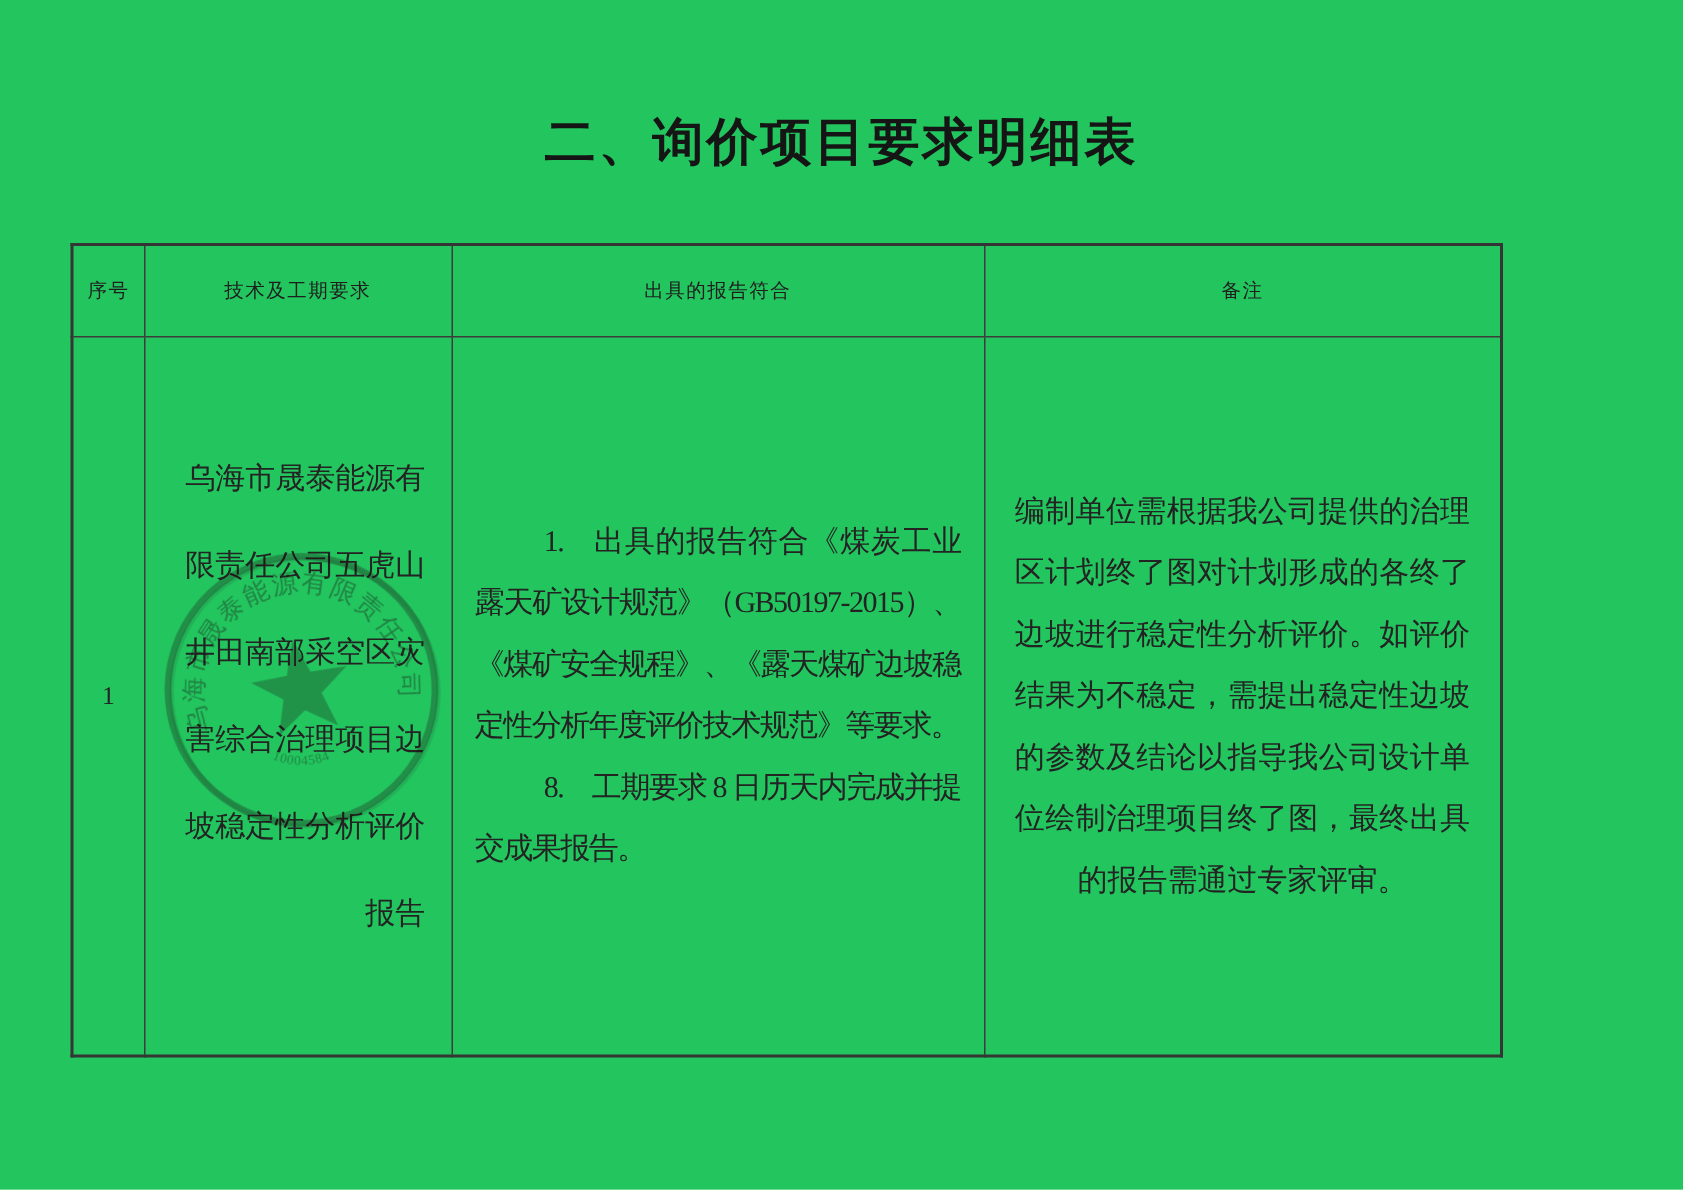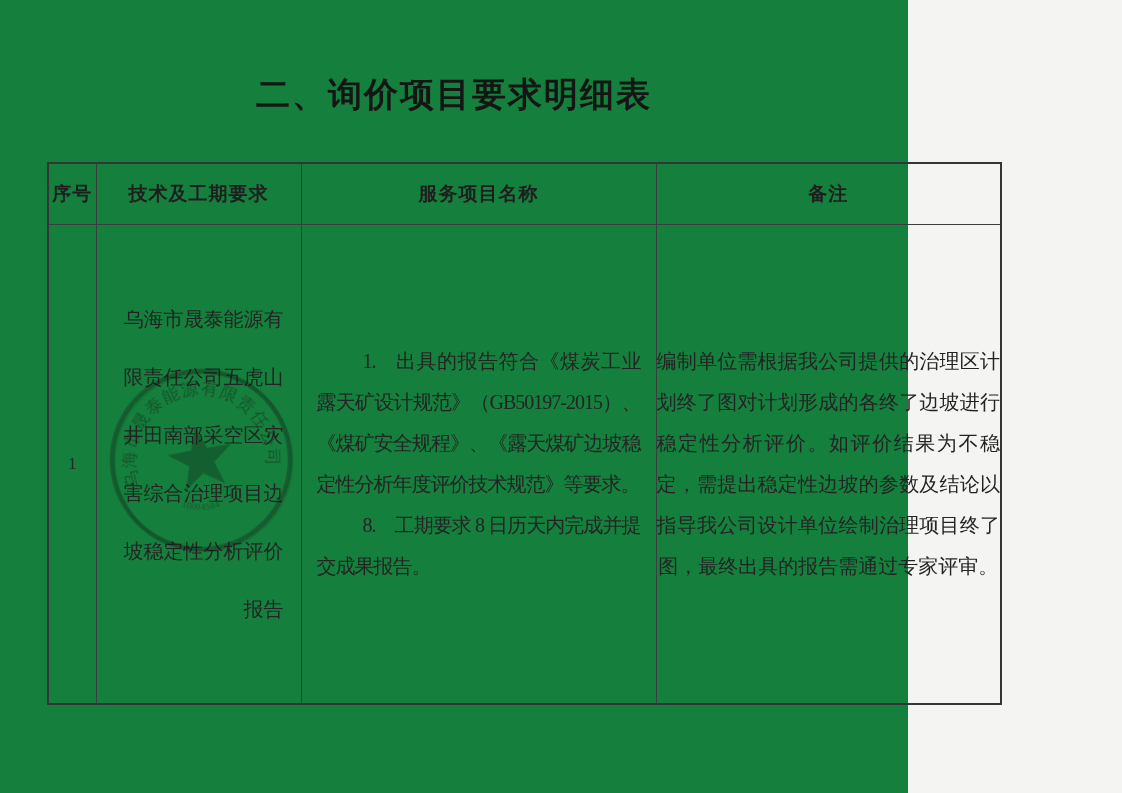--- a/index.html
+++ b/index.html
@@ -2,22 +2,22 @@
 <html><head>
 <meta charset="utf-8">
 <style>
   html,body{margin:0;padding:0;}
   body{
     width:1122px;height:793px;overflow:hidden;
     background:#f4f4f2;
     font-family:"Liberation Serif","DejaVu Serif",serif;
   }
   .page{
-    position:absolute;left:0;top:0;width:908px;height:793px;
-    background:#15803d;color:#1f1f1f;
+    position:absolute;left:0;top:0;width:1122px;height:793px;
+    background:#22c55e;color:#1f1f1f;
   }
   .doc-title{
     position:absolute;top:72px;left:0;width:100%;
     text-align:center;font-size:34px;font-weight:bold;
     letter-spacing:2px;color:#151515;
   }
   table.req-table{
     position:absolute;left:47px;top:162px;
     width:955px;height:543px;
     border-collapse:collapse;table-layout:fixed;
@@ -26,38 +26,38 @@
   .req-table col.c-seq{width:48px;}
   .req-table col.c-name{width:205px;}
   .req-table col.c-tech{width:355px;}
   .req-table th,.req-table td{
     border:1.6px solid #3c3c3c;
     padding:0;vertical-align:middle;
     color:#242424;
   }
   .req-table{border:2.2px solid #353535;}
   .req-table thead th{
-    height:60px;font-weight:700;font-size:19px;
+    height:60px;font-weight:400;font-size:13px;
     text-align:center;letter-spacing:1px;color:#1e1e1e;
   }
   td.seq-cell{text-align:center;font-size:17px;}
   .service-name{
     width:170px;margin:0 auto;
     font-size:20px;line-height:58px;
     text-align:right;letter-spacing:0;
     color:#232323;
   }
   td.tech-cell{padding:0 15px;}
   p.req-para{
     margin:0;font-size:20px;line-height:41px;
     letter-spacing:-1px;
     text-align:justify;text-align-last:left;
     text-indent:46px;color:#232323;
   }
-  td.remark-cell{padding:0 0;}
+  td.remark-cell{padding:0 20px;}
   p.remark-para{
     margin:0;font-size:20px;line-height:41px;
     text-align:justify;text-align-last:center;
     color:#232323;
   }
   .stamp{
     position:absolute;left:106px;top:365px;width:190px;height:190px;
     transform:rotate(-10deg);
     mix-blend-mode:multiply;opacity:0.88;
     filter:blur(0.3px);
@@ -76,21 +76,21 @@
     <colgroup>
       <col class="c-seq">
         <col class="c-name">
         <col class="c-tech">
         <col>
     </colgroup>
     <thead>
       <tr>
         <th>序号</th>
         <th>技术及工期要求</th>
-        <th>服务项目名称</th>
+        <th>出具的报告符合</th>
         <th>备注</th>
       </tr>
     </thead>
     <tbody>
       <tr>
         <td class="seq-cell">1</td>
         <td>
           <div class="service-name">乌海市晟泰能源有限责任公司五虎山井田南部采空区灾害综合治理项目边坡稳定性分析评价报告</div>
         </td>
         <td class="tech-cell">

